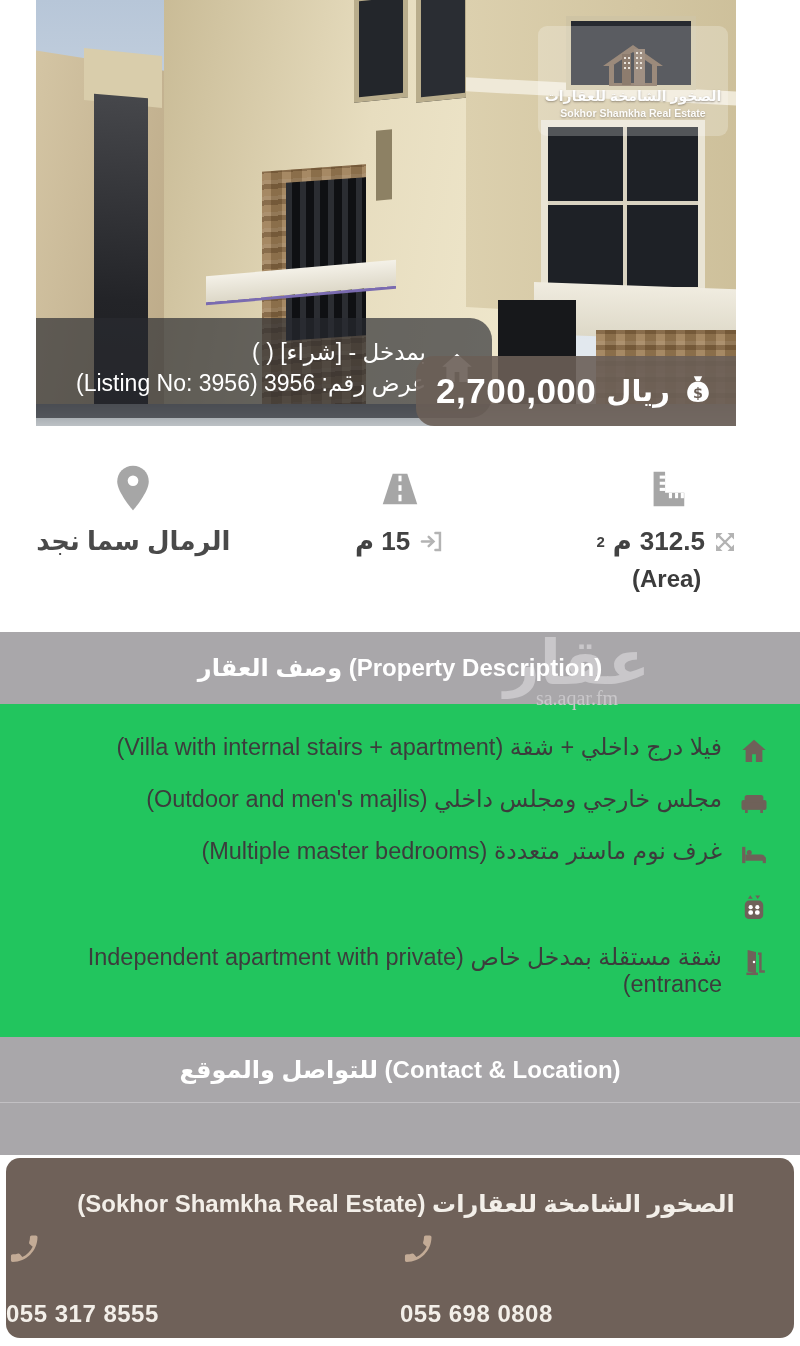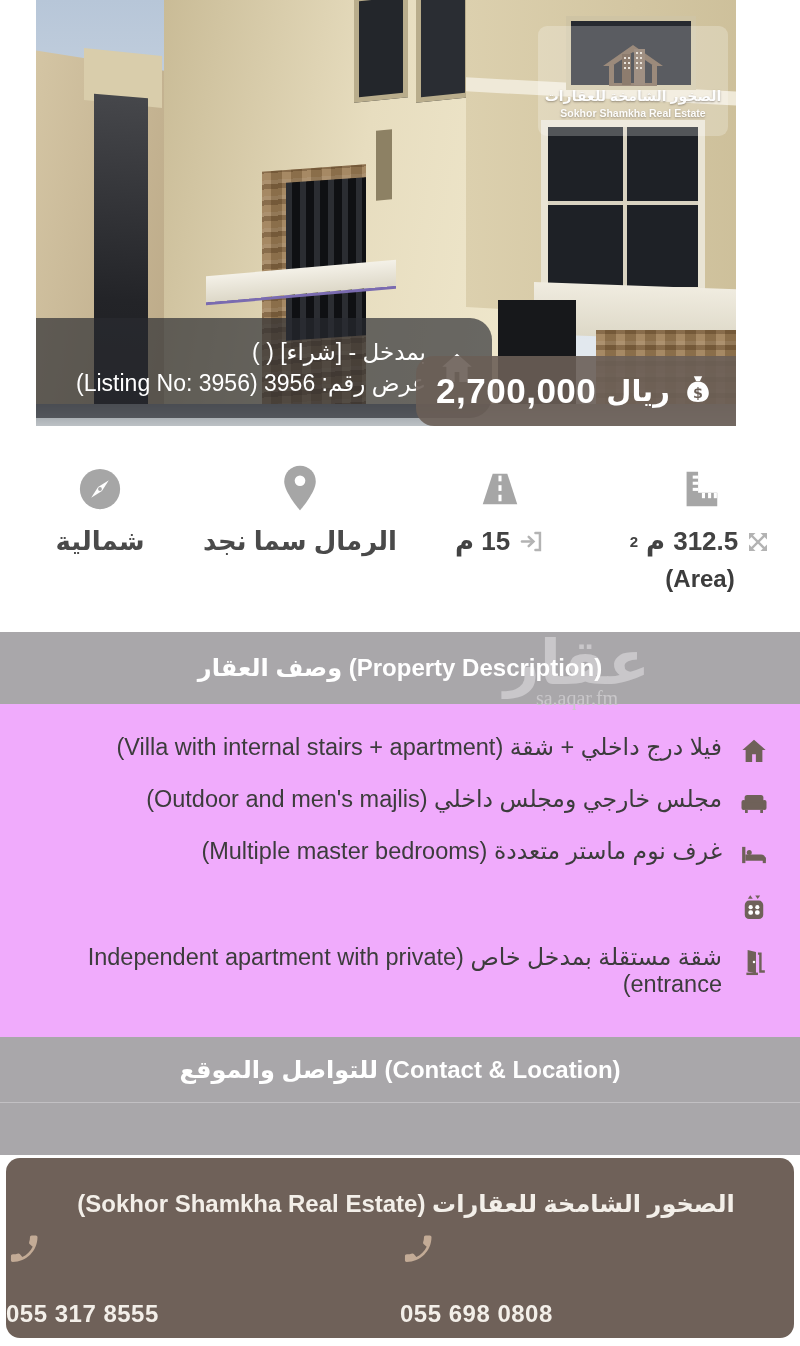--- a/index.html
+++ b/index.html
@@ -73,21 +73,21 @@
 
   
   .section-header{position:relative;height:72px;background:#a9a7aa;display:flex;align-items:center;justify-content:center;overflow:visible;}
   .section-header h2{margin:0;color:#ffffff;font-size:24px;font-weight:bold;z-index:2;}
   .watermark{position:absolute;right:150px;top:2px;text-align:center;z-index:1;color:#c9c7ca;line-height:.95;pointer-events:none;}
   .watermark .wm-big{font-size:62px;font-weight:bold;}
   .watermark .wm-small{font-size:20px;font-family:"Liberation Serif","DejaVu Serif",serif;margin-top:-4px;}
   .contact-header{height:65px;}
 
   
-  .features{height:333px;background:#f0abfc;direction:rtl;padding:20px 30px 0 30px;box-sizing:border-box;display:flex;flex-direction:column;}
+  .features{height:333px;background:#22c55e;direction:rtl;padding:20px 30px 0 30px;box-sizing:border-box;display:flex;flex-direction:column;}
   .feature-row{display:flex;direction:rtl;align-items:flex-start;gap:16px;padding:10px 0;}
   .feature-row .f-icon{flex:0 0 32px;display:flex;justify-content:center;padding-top:2px;}
   .feature-row .f-text{font-size:23.5px;color:#3c3c3c;text-align:right;line-height:1.15;}
 
   
   .sub-bar{height:52px;background:#a9a7aa;border-top:1px solid #c2c0c3;}
   .white-gap{height:3px;background:#fff;}
 
   
   .footer-card{margin:0 6px;height:180px;background:#6f6159;border-radius:14px;
@@ -236,30 +236,20 @@
     <div class="info-item">
       <span class="info-icon">
         <svg width="42" height="48" viewBox="0 0 24 28">
           <path d="M12 1 C6.8 1 2.8 5 2.8 10.2 C2.8 16.6 12 27 12 27 S21.2 16.6 21.2 10.2 C21.2 5 17.2 1 12 1 Z" fill="#a6a6a6"></path>
           <circle cx="12" cy="9.8" r="3.1" fill="#ffffff"></circle>
         </svg>
       </span>
       <span class="info-label">الرمال سما نجد</span>
     </div>
 
-    <div class="info-item">
-      <span class="info-icon">
-        <svg width="46" height="46" viewBox="0 0 24 24">
-          <circle cx="12" cy="12" r="10.5" fill="#a6a6a6"></circle>
-          <path d="M16.6 7.4 L13 13 L7.4 16.6 L11 11 Z" fill="#ffffff"></path>
-          <circle cx="12" cy="12" r="1" fill="#a6a6a6"></circle>
-        </svg>
-      </span>
-      <span class="info-label">شمالية</span>
-    </div>
 
   </div>
 
   <div class="section-header">
     <div class="watermark">
       <div class="wm-big">عقار</div>
       <div class="wm-small">sa.aqar.fm</div>
     </div>
     <h2>وصف العقار (Property Description)</h2>
   </div>

